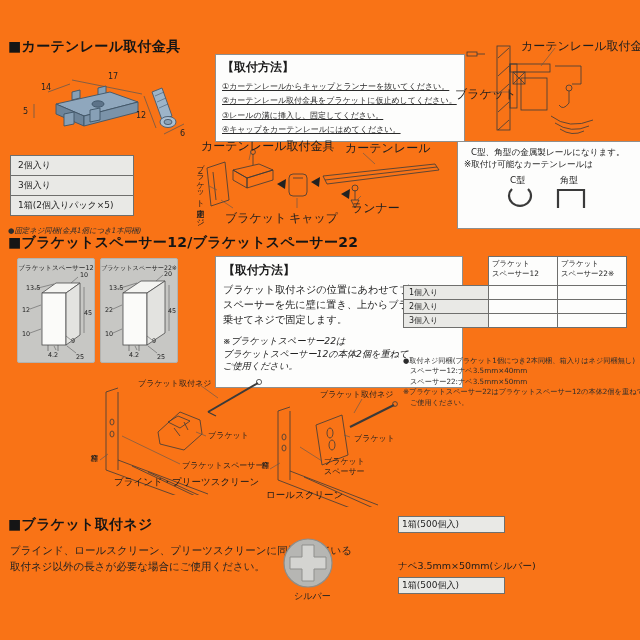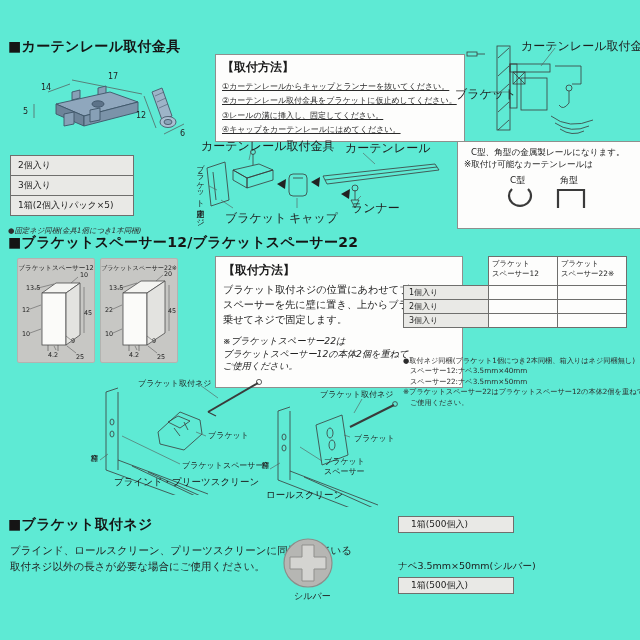--- a/index.html
+++ b/index.html
@@ -1,16 +1,16 @@
 <!DOCTYPE html>
 <html><head>
 <meta charset="utf-8">
 <style>
   html,body{margin:0;padding:0;background:#ffffff;}
-  #page{position:relative;width:640px;height:640px;background:#5eead4;overflow:hidden;
+  #page{position:relative;width:640px;height:640px;background:#f97316;overflow:hidden;
         font-family:"DejaVu Sans","Liberation Sans",sans-serif;color:#222;}
   .abs{position:absolute;}
   .sec-title{font-weight:bold;font-size:14px;color:#151515;letter-spacing:.3px;white-space:nowrap;}
   .box{border:1px solid #8f8f8d;background:#fdfdfc;}
   .howto-title{font-size:12px;font-weight:bold;color:#1c1c1c;margin-bottom:4px;}
   .steps div{font-size:8px;line-height:1.8;white-space:nowrap;color:#2a2a2a;text-decoration:underline;}
   table.t1{border-collapse:collapse;}
   table.t1 td{border:1px solid #6f6f6d;background:#e9e9e6;font-size:9px;color:#1e1e1e;
               padding:3px 7px;width:108px;height:10px;white-space:nowrap;}
   .footnote{font-size:7.4px;color:#2e2e2e;white-space:nowrap;}
@@ -24,21 +24,21 @@
   .s2-notes div{font-size:7.2px;line-height:1.45;color:#2c2c2c;white-space:nowrap;}
   .s2-notes div:nth-child(2),.s2-notes div:nth-child(3),.s2-notes div:nth-child(5){padding-left:7px;}
   .vtext{writing-mode:vertical-rl;text-orientation:upright;}
   .gray-panel{background:#c7c7c4;border:1px solid #b3b3b0;border-radius:2px;}
   .diag-label{font-size:8px;color:#1f1f1f;white-space:nowrap;}
   .diag-label-sm{font-size:12px;color:#1f1f1f;white-space:nowrap;}
   .caption{font-size:9.5px;color:#1b1b1b;white-space:nowrap;}
   .preline{white-space:pre-line;}
   .prod-name{font-size:9.5px;color:#1c1c1c;white-space:nowrap;}
   .prod-box{border:1px solid #6f6f6d;background:#e9e9e6;width:102px;height:15px;line-height:15px;
-            font-size:9px;padding-left:12px;margin-top:4px;white-space:nowrap;}
+            font-size:9px;padding-left:3px;margin-top:4px;white-space:nowrap;}
   svg{display:block;}
   svg text{font-family:"DejaVu Sans","Liberation Sans",sans-serif;fill:#222;}
 </style>
 </head>
 <body>
 
 <div id="page">
 
   <div class="abs sec-title" style="left:8px;top:38px;">■カーテンレール取付金具</div>
 

